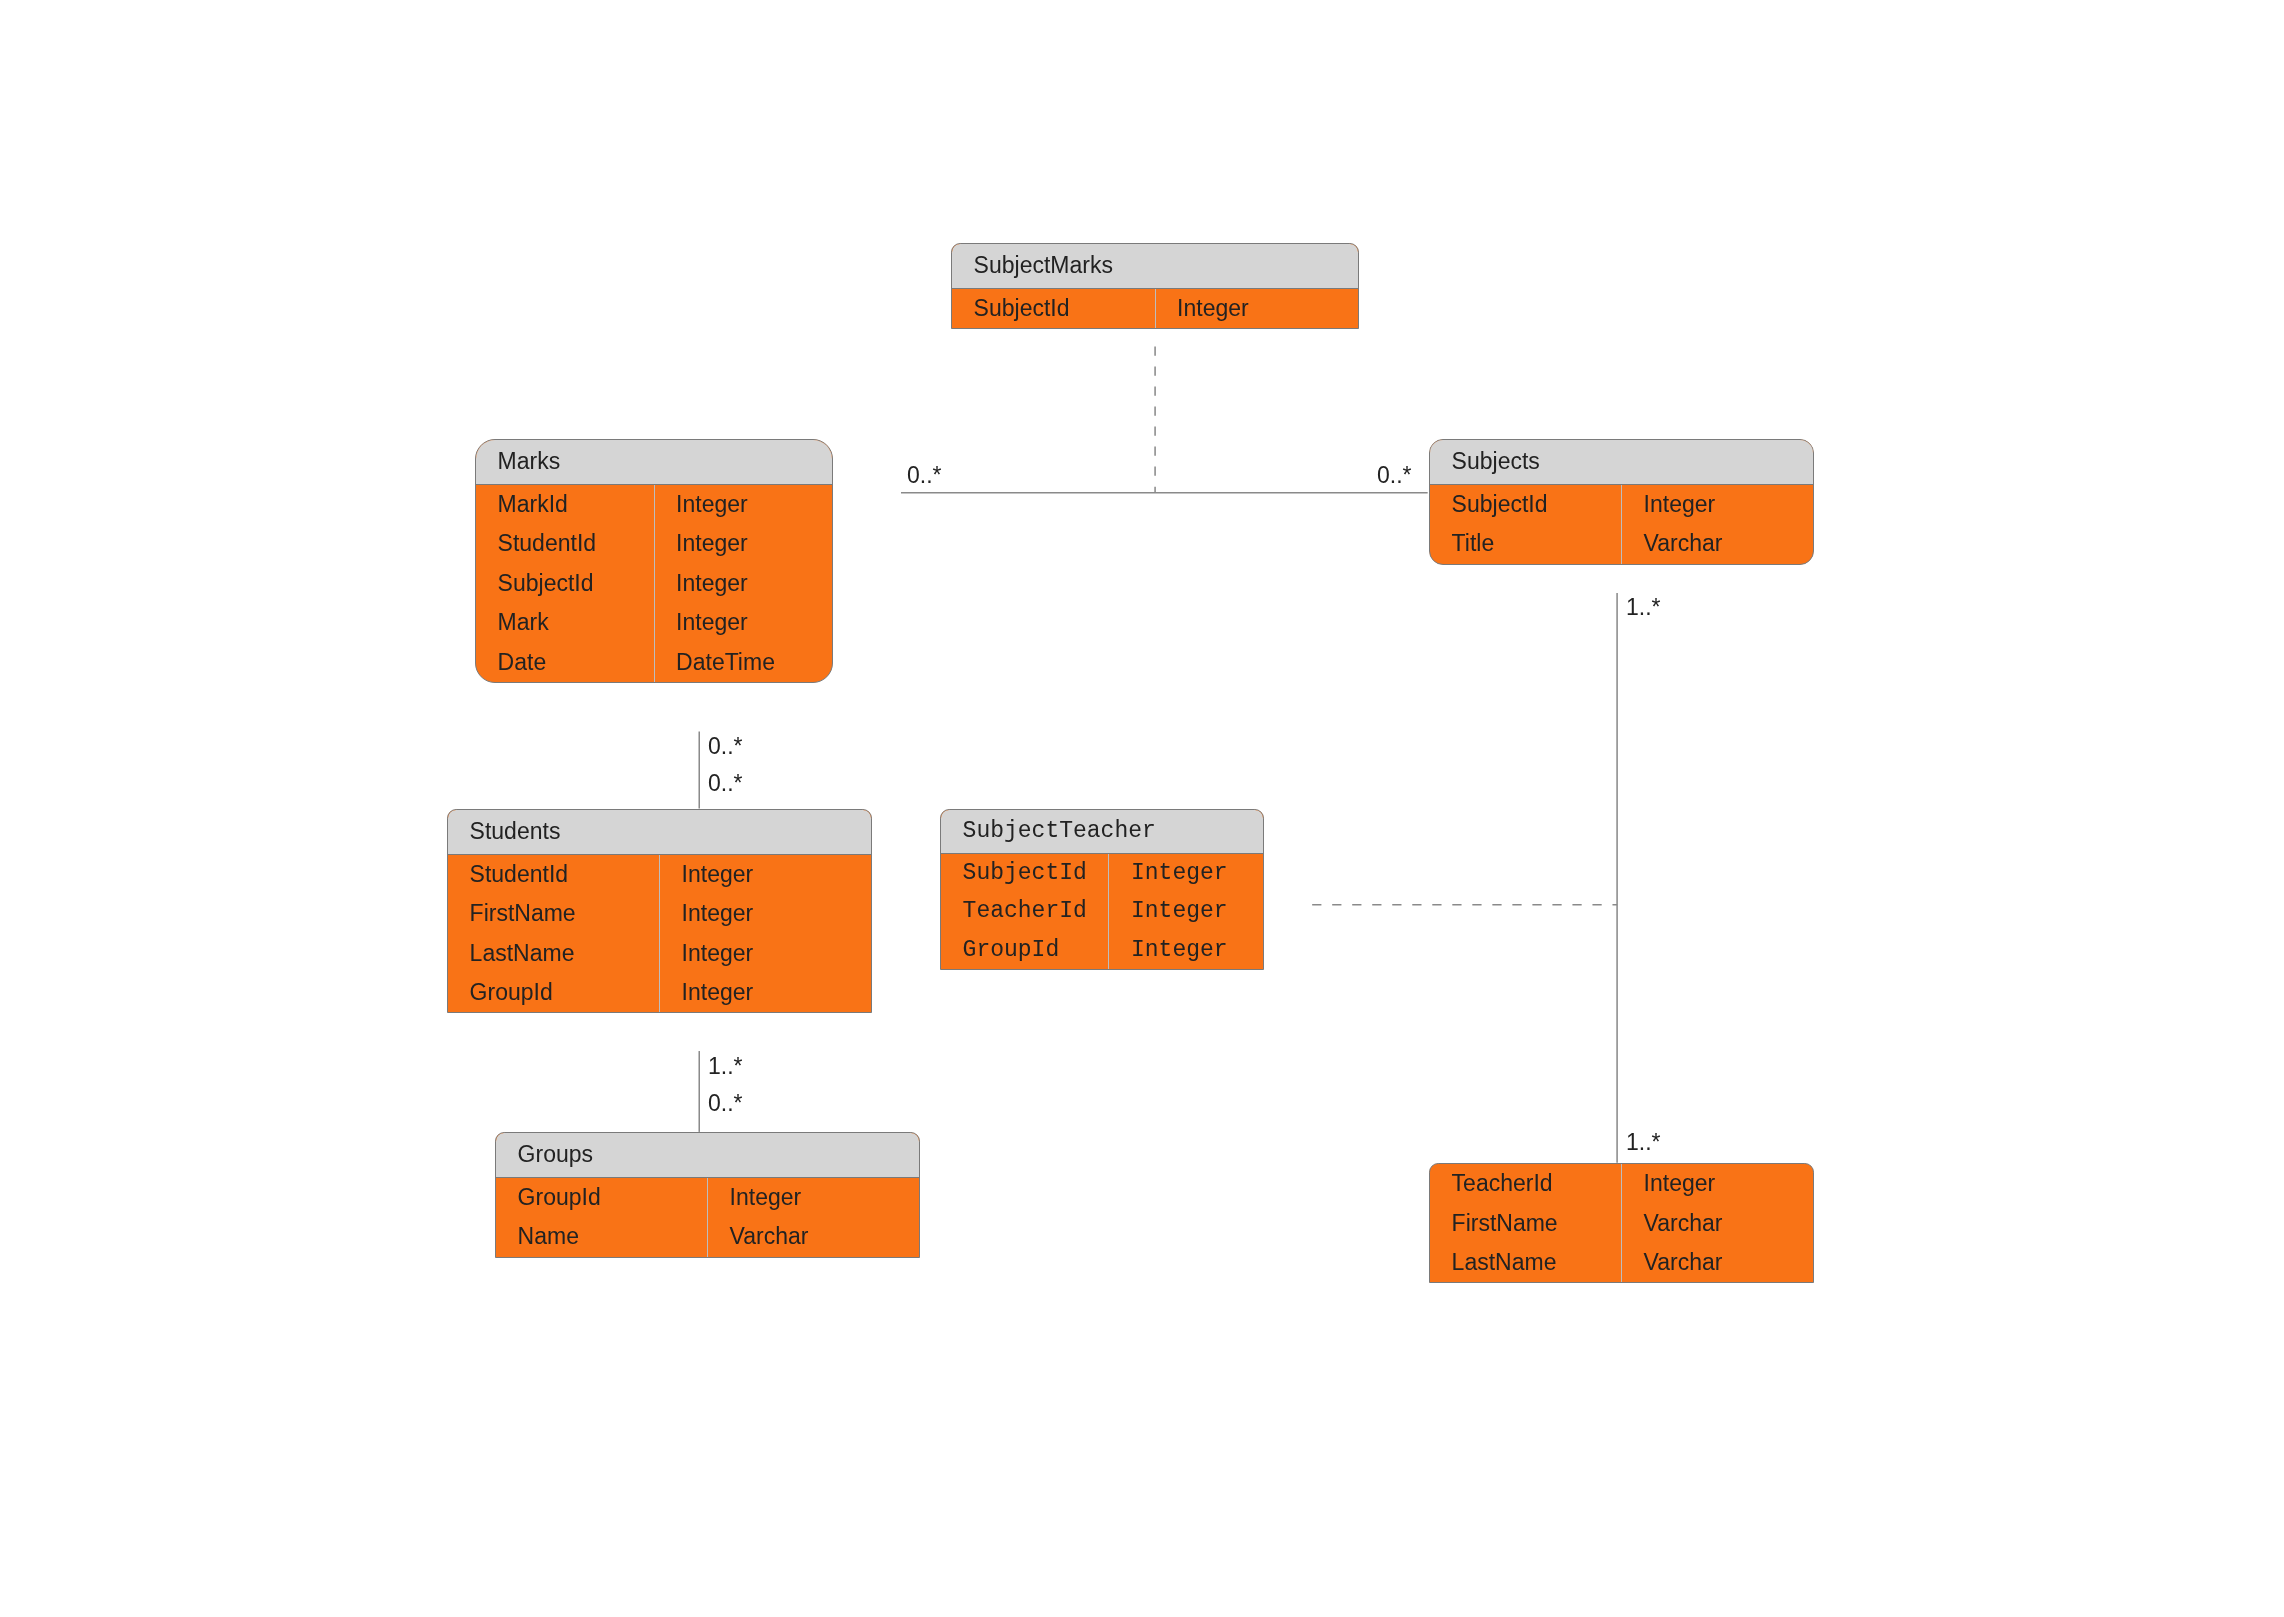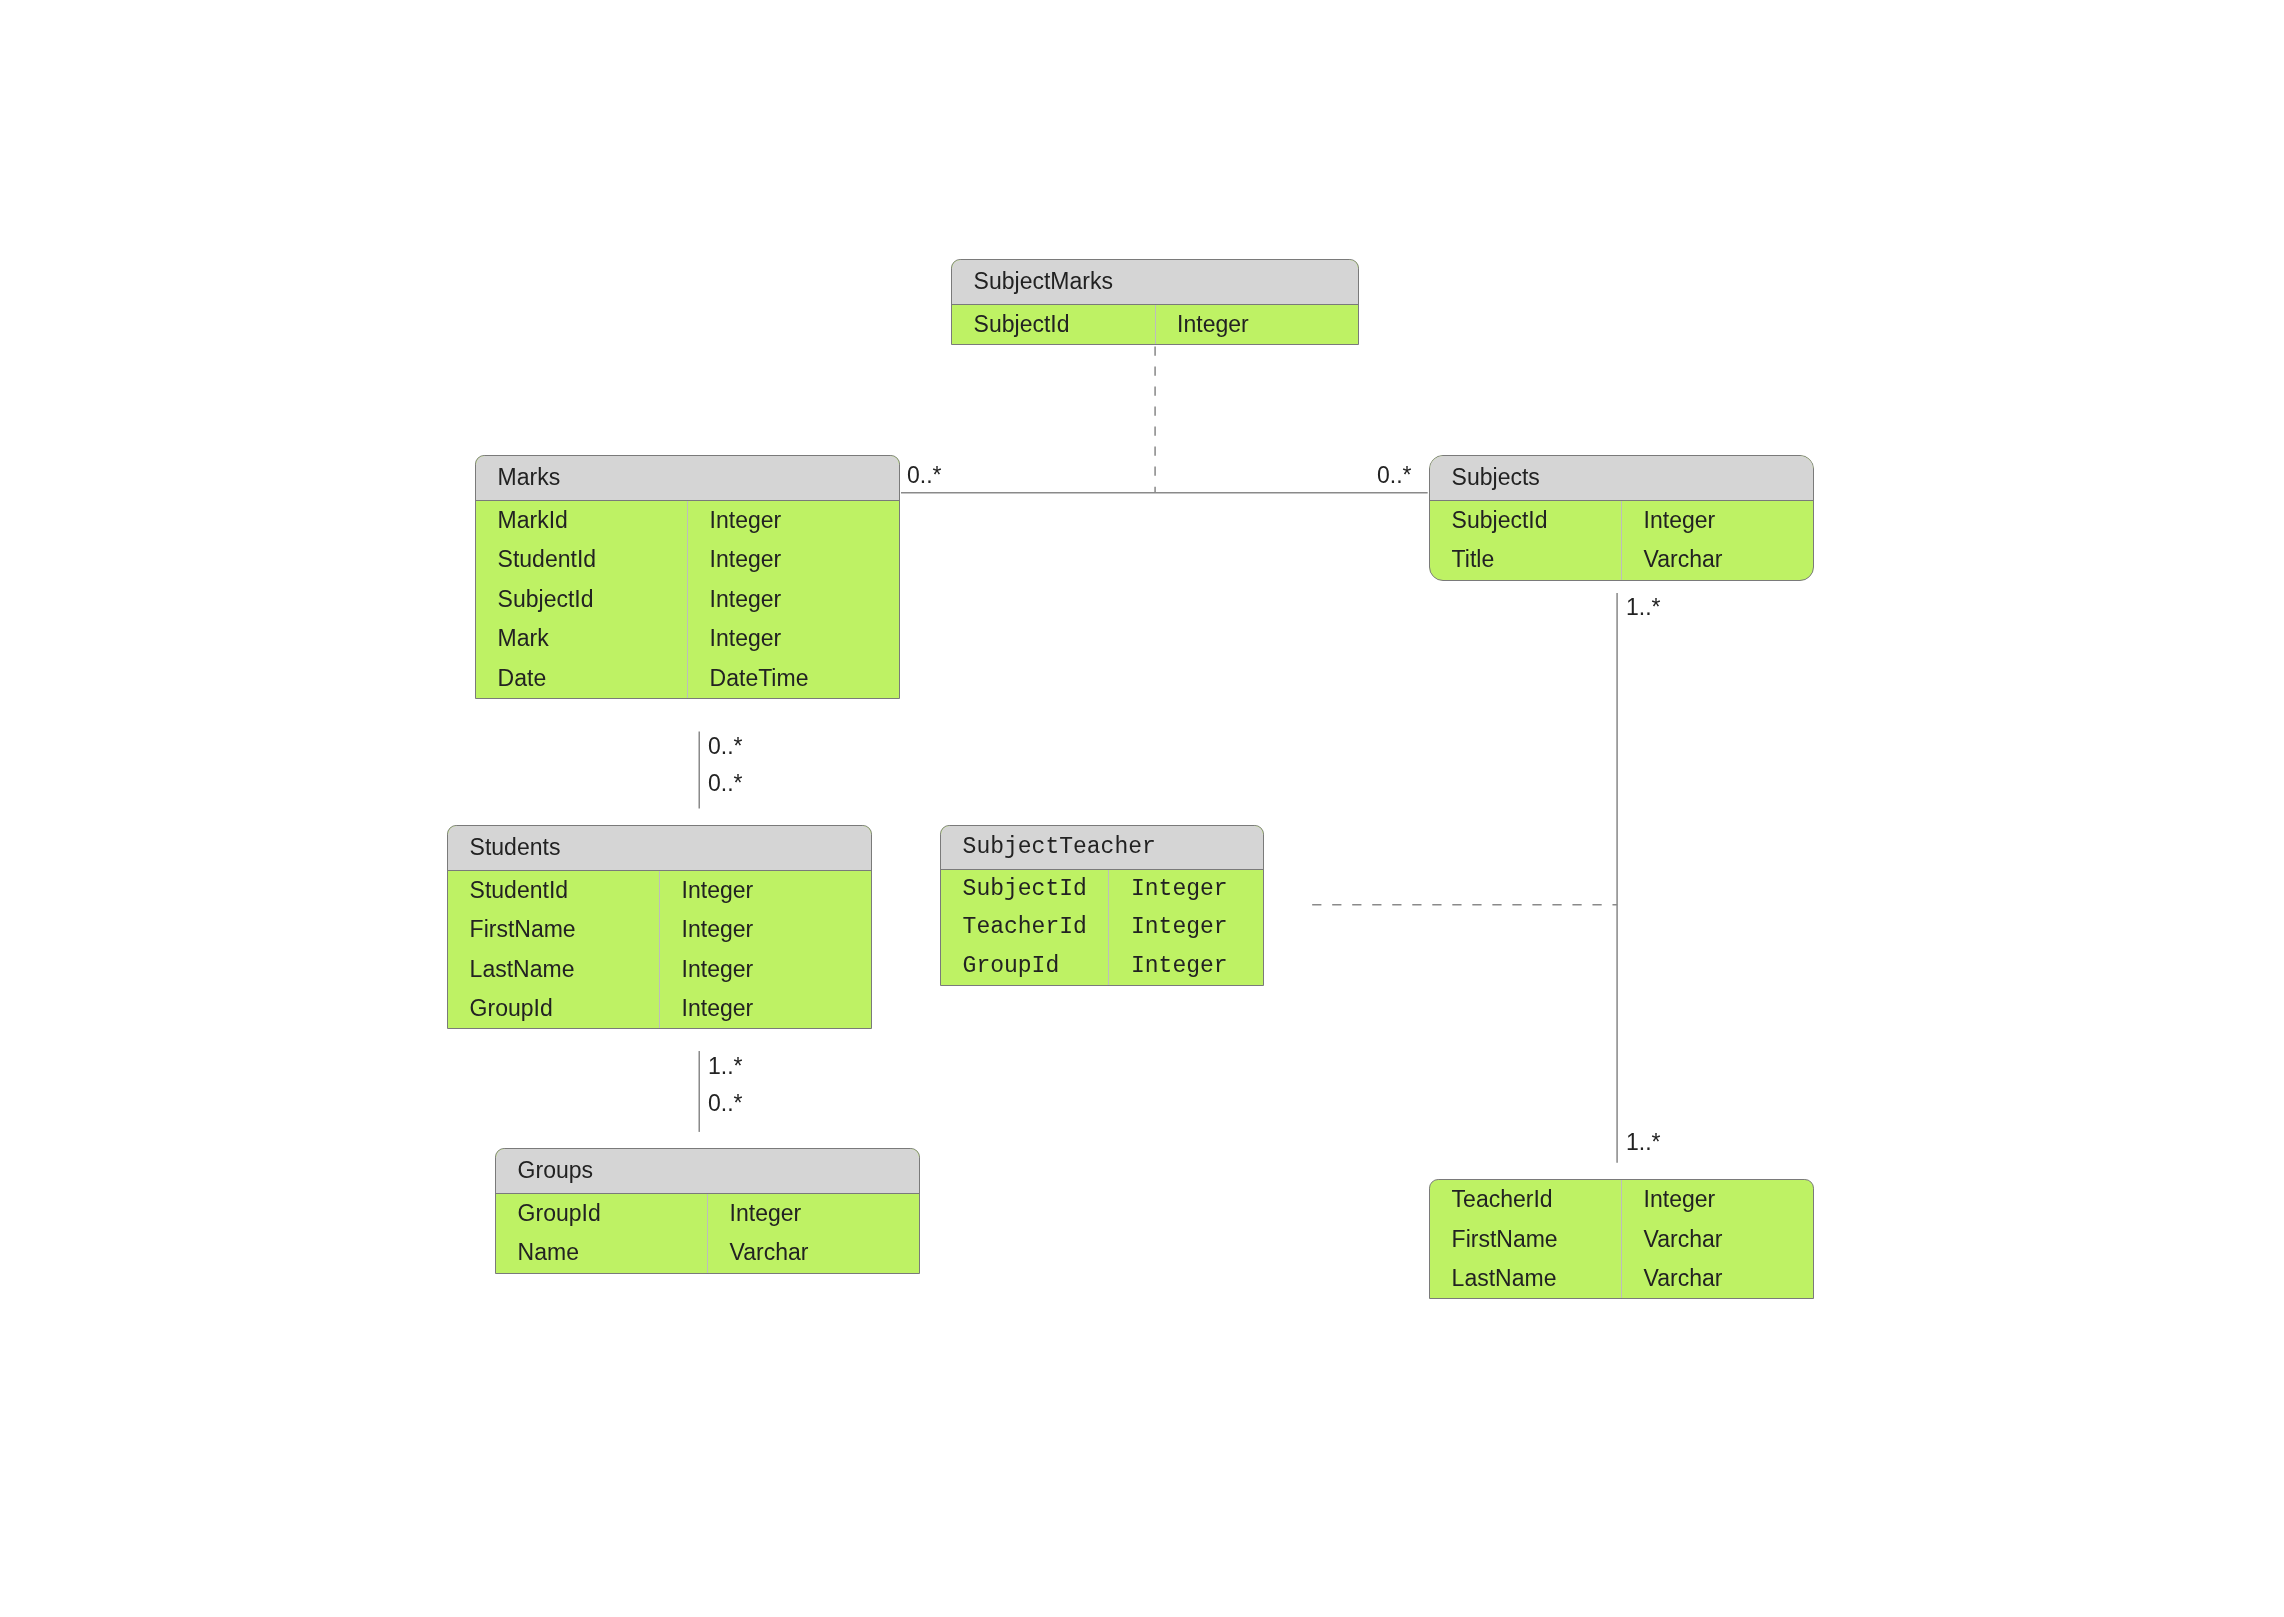--- a/index.html
+++ b/index.html
@@ -14,24 +14,23 @@
   }
   .canvas {
     position: relative;
     width: 2284px;
     height: 1617px;
   }
   .entity {
     position: absolute;
     border: 1.5px solid #7a7a7a;
     border-radius: 9.2px 9.2px 0 0;
-    background: #bef264;
+    background: #f97316;
     box-sizing: border-box;
     overflow: hidden;
-    margin-top: 16px;
   }
   .entity .title {
     background: #d5d5d5;
     padding: 7.7px 21.6px 9.2px 21.6px;
     border-bottom: 1.5px solid #7a7a7a;
     font-size: 23px;
     border-radius: 7.7px 7.7px 0 0;
   }
   .entity .rows {
     display: table;
@@ -93,21 +92,21 @@
   <div class="entity" style="left:951px; top:243px; width:408px;">
     <div class="title">SubjectMarks</div>
     <div class="rows">
       <div class="row">
         <div class="cell name">SubjectId</div>
         <div class="cell type">Integer</div>
       </div>
     </div>
   </div>
 
-  <div class="entity" style="left:475px; top:439px; width:425px;">
+  <div class="entity" style="left:475px; top:439px; width:358px;border-radius:20px;">
     <div class="title">Marks</div>
     <div class="rows">
       <div class="row">
         <div class="cell name">MarkId</div>
         <div class="cell type">Integer</div>
       </div>
       <div class="row">
         <div class="cell name">StudentId</div>
         <div class="cell type">Integer</div>
       </div>

